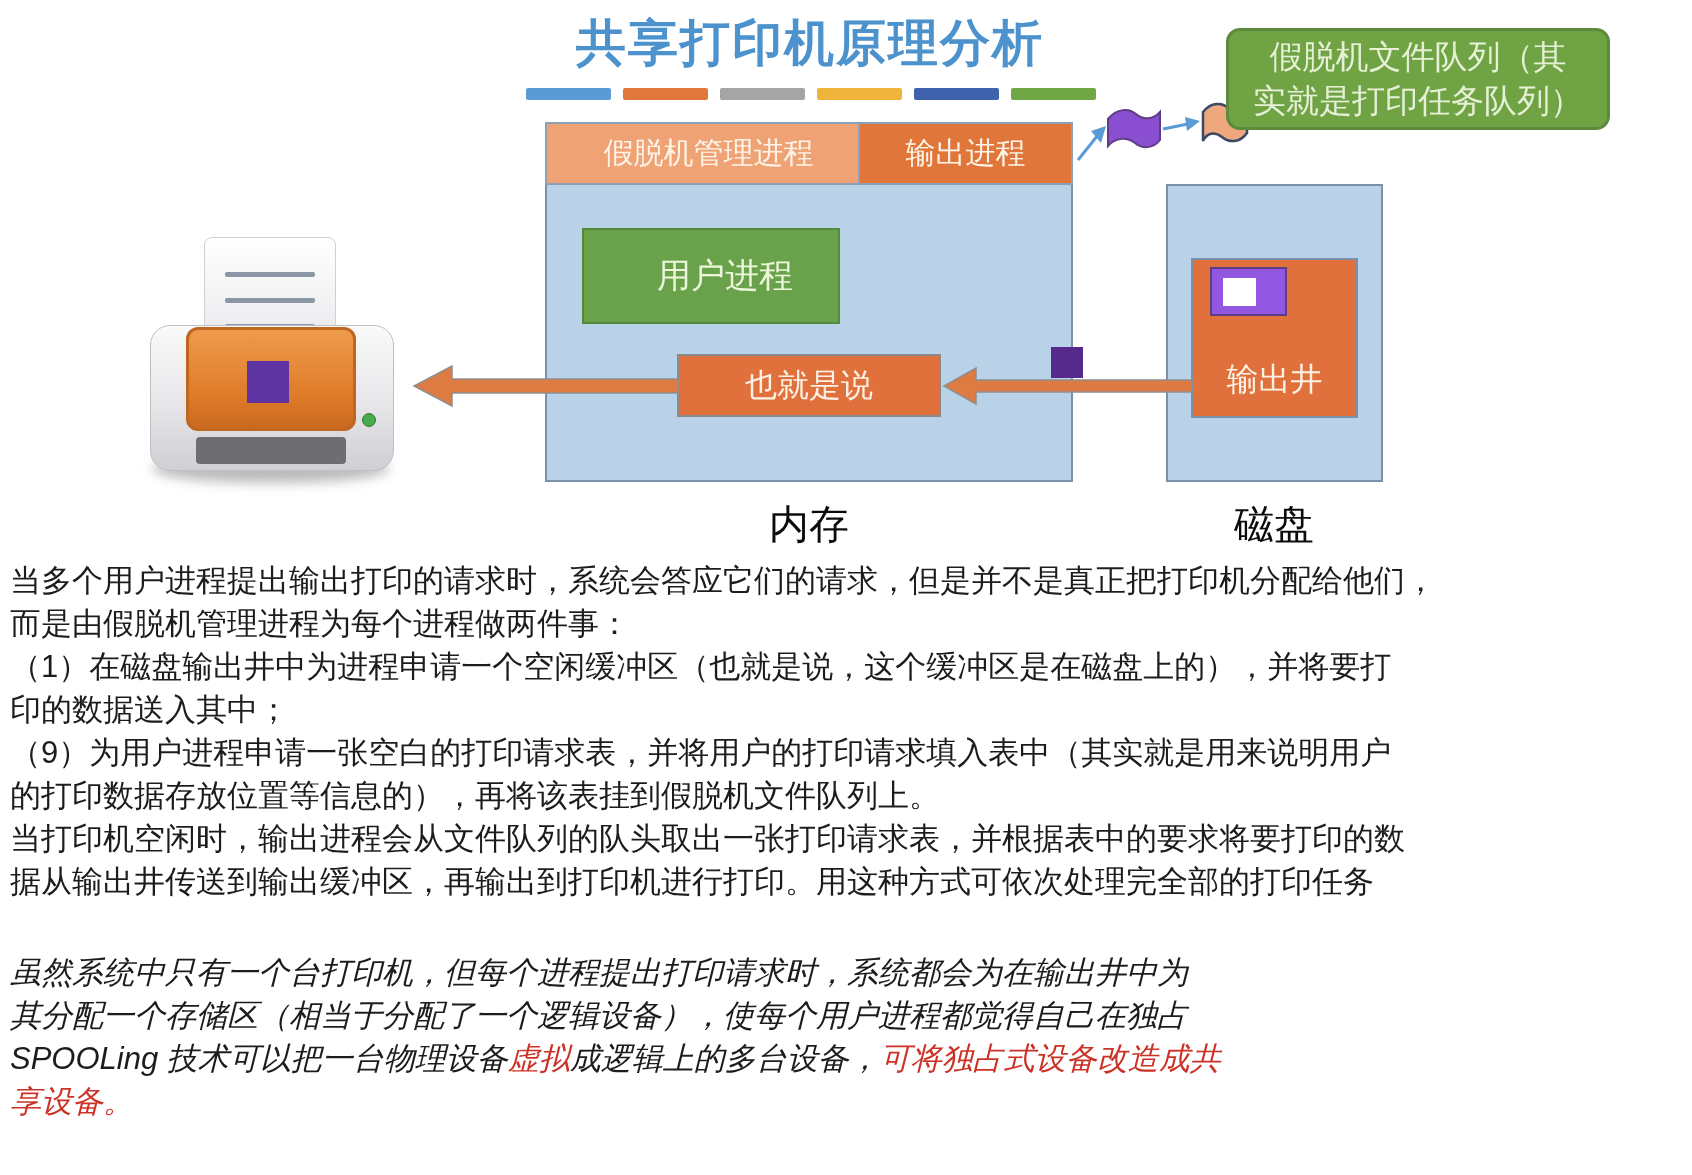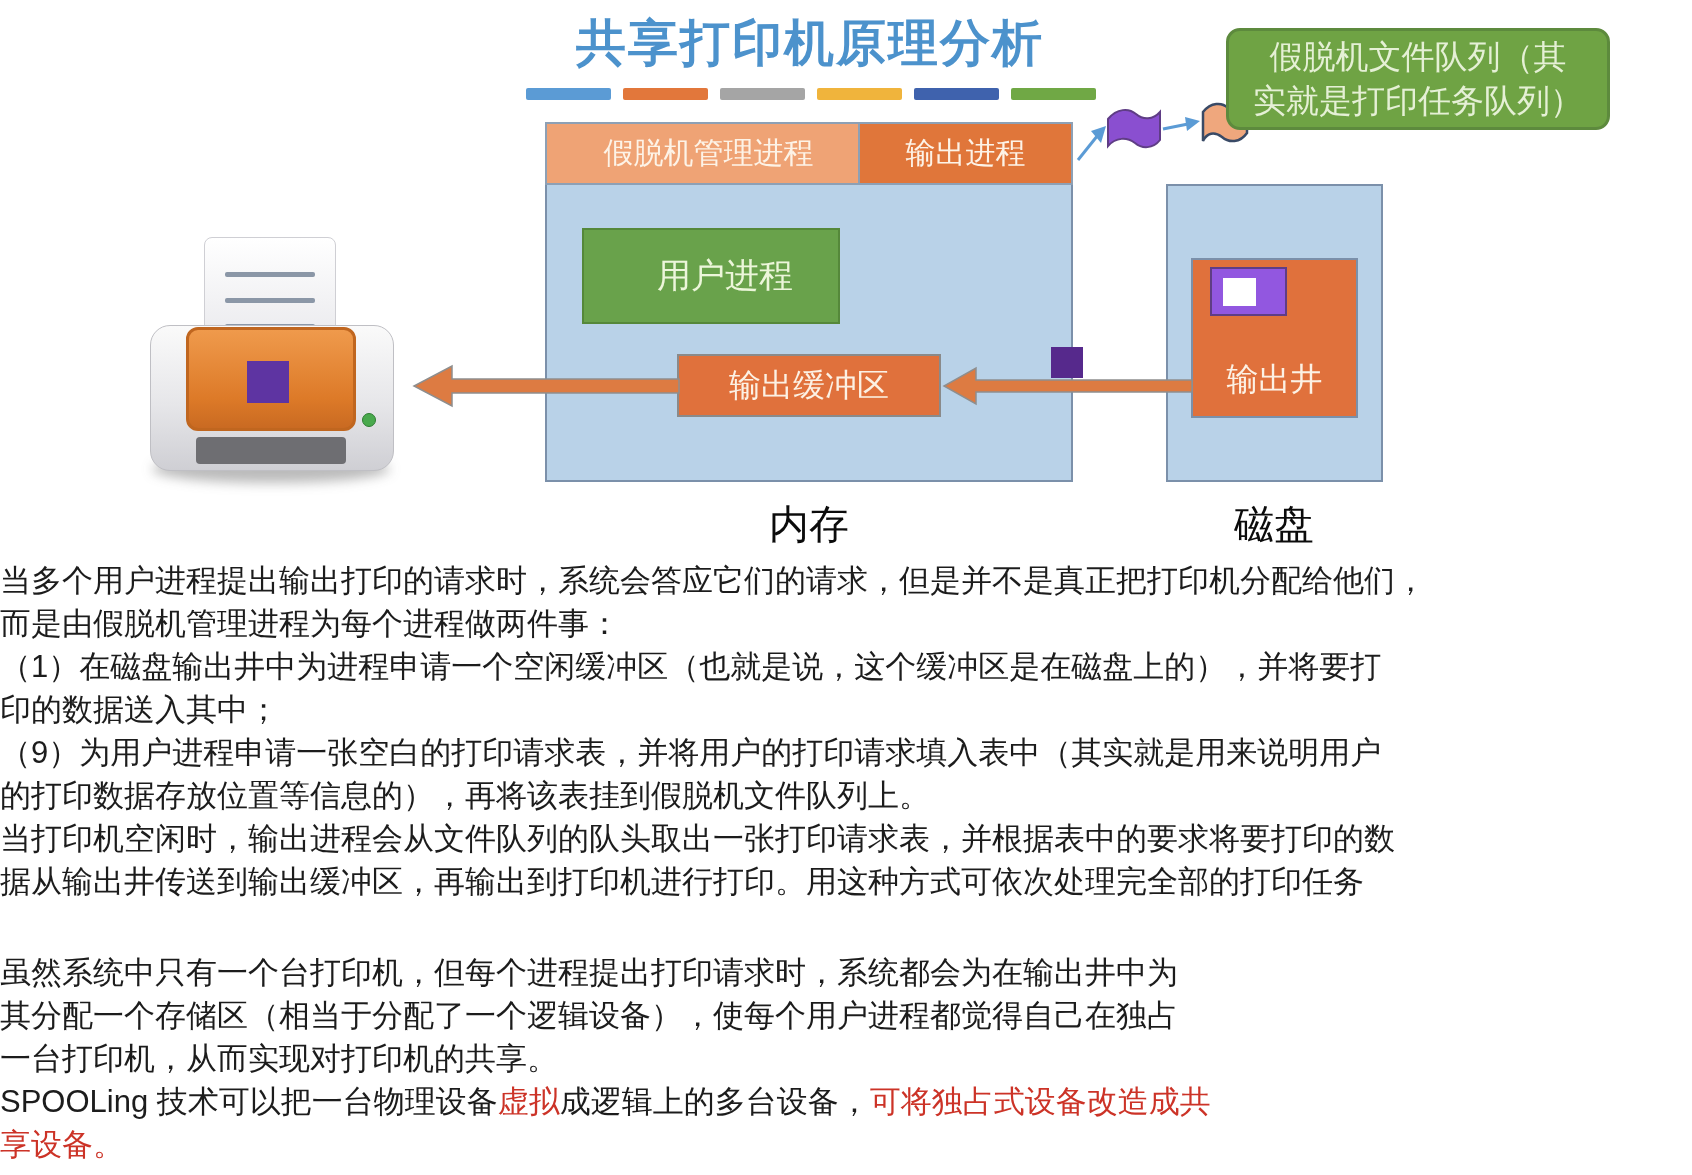--- a/index.html
+++ b/index.html
@@ -55,22 +55,22 @@
            border:1px solid #bfbfc4;}
   .pr-tray{position:absolute;left:46px;top:112px;width:170px;height:104px;border-radius:12px;
            background:linear-gradient(180deg,#ef9a4c 0%,#dd7a28 70%,#c96a22 100%);
            border:3px solid #c0661f;box-sizing:border-box;}
   .pr-chip{position:absolute;left:107px;top:146px;width:42px;height:42px;background:#5e34a2;}
   .pr-led{position:absolute;left:222px;top:198px;width:12px;height:12px;border-radius:50%;
           background:#49a94d;border:1px solid #2e7d32;}
   .pr-slot{position:absolute;left:56px;top:222px;width:150px;height:27px;background:#6e6e72;
            border-radius:4px;}
   
-  .bodytext{left:0;width:1676px;font-size:31px;line-height:43px;color:#1c1c1c;z-index:2;}
-  .p1{top:559px;} .p2{top:951px;}
+  .bodytext{left:10px;width:1676px;font-size:31px;line-height:43px;color:#1c1c1c;z-index:2;}
+  .p1{top:559px;} .p2{top:951px;font-style:italic;}
   .red{color:#cc3327;}
   svg.overlay{position:absolute;left:0;top:0;z-index:3;pointer-events:none;}
 </style>
 </head>
 <body>
 
 <div class="slide">
 
   <div class="abs title">共享打印机原理分析</div>
 
@@ -87,21 +87,21 @@
   <div class="abs hdr hdrL">
     <span>假脱机管理进程</span>
   </div>
   <div class="abs hdr hdrR">
     <span>输出进程</span>
   </div>
   <div class="abs userproc">
     <span>用户进程</span>
   </div>
   <div class="abs outbuf">
-    <span>输出缓冲区</span>
+    <span>也就是说</span>
   </div>
   <div class="abs blabel mem-lbl">内存</div>
 
   <div class="abs diskbox"></div>
   <div class="abs well">
     <div class="wellslot">
       <div class="wellslot-inner"></div>
     </div>
     <div class="well-label">输出井</div>
   </div>
@@ -156,20 +156,19 @@
     <div>印的数据送入其中；</div>
     <div>（9）为用户进程申请一张空白的打印请求表，并将用户的打印请求填入表中（其实就是用来说明用户</div>
     <div>的打印数据存放位置等信息的），再将该表挂到假脱机文件队列上。</div>
     <div>当打印机空闲时，输出进程会从文件队列的队头取出一张打印请求表，并根据表中的要求将要打印的数</div>
     <div>据从输出井传送到输出缓冲区，再输出到打印机进行打印。用这种方式可依次处理完全部的打印任务</div>
   </div>
 
   <div class="abs bodytext p2">
     <div>虽然系统中只有一个台打印机，但每个进程提出打印请求时，系统都会为在输出井中为</div>
     <div>其分配一个存储区（相当于分配了一个逻辑设备），使每个用户进程都觉得自己在独占</div>
-    <div>一台打印机，从而实现对打印机的共享。</div>
     <div>
       <span>SPOOLing 技术可以把一台物理设备</span><span class="red">虚拟</span><span>成逻辑上的多台设备，</span><span class="red">可将独占式设备改造成共</span>
     </div>
     <div class="red">享设备。</div>
   </div>
 
 </div>
 
 </body></html>

